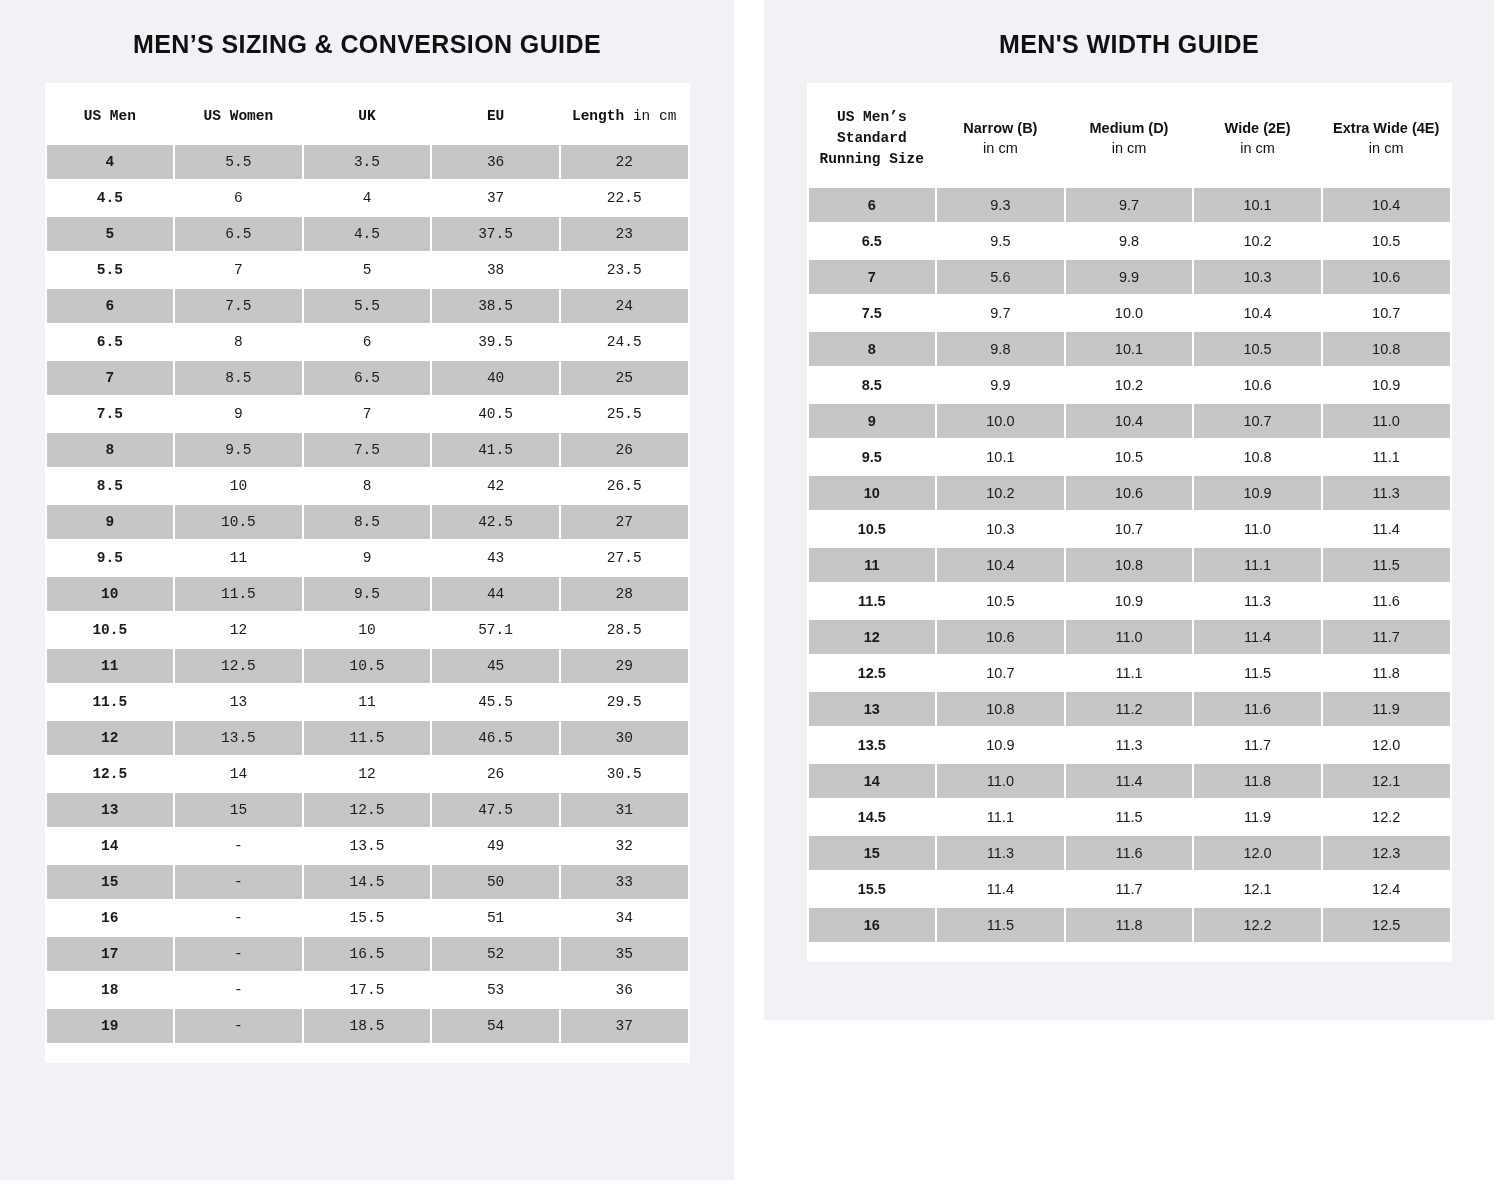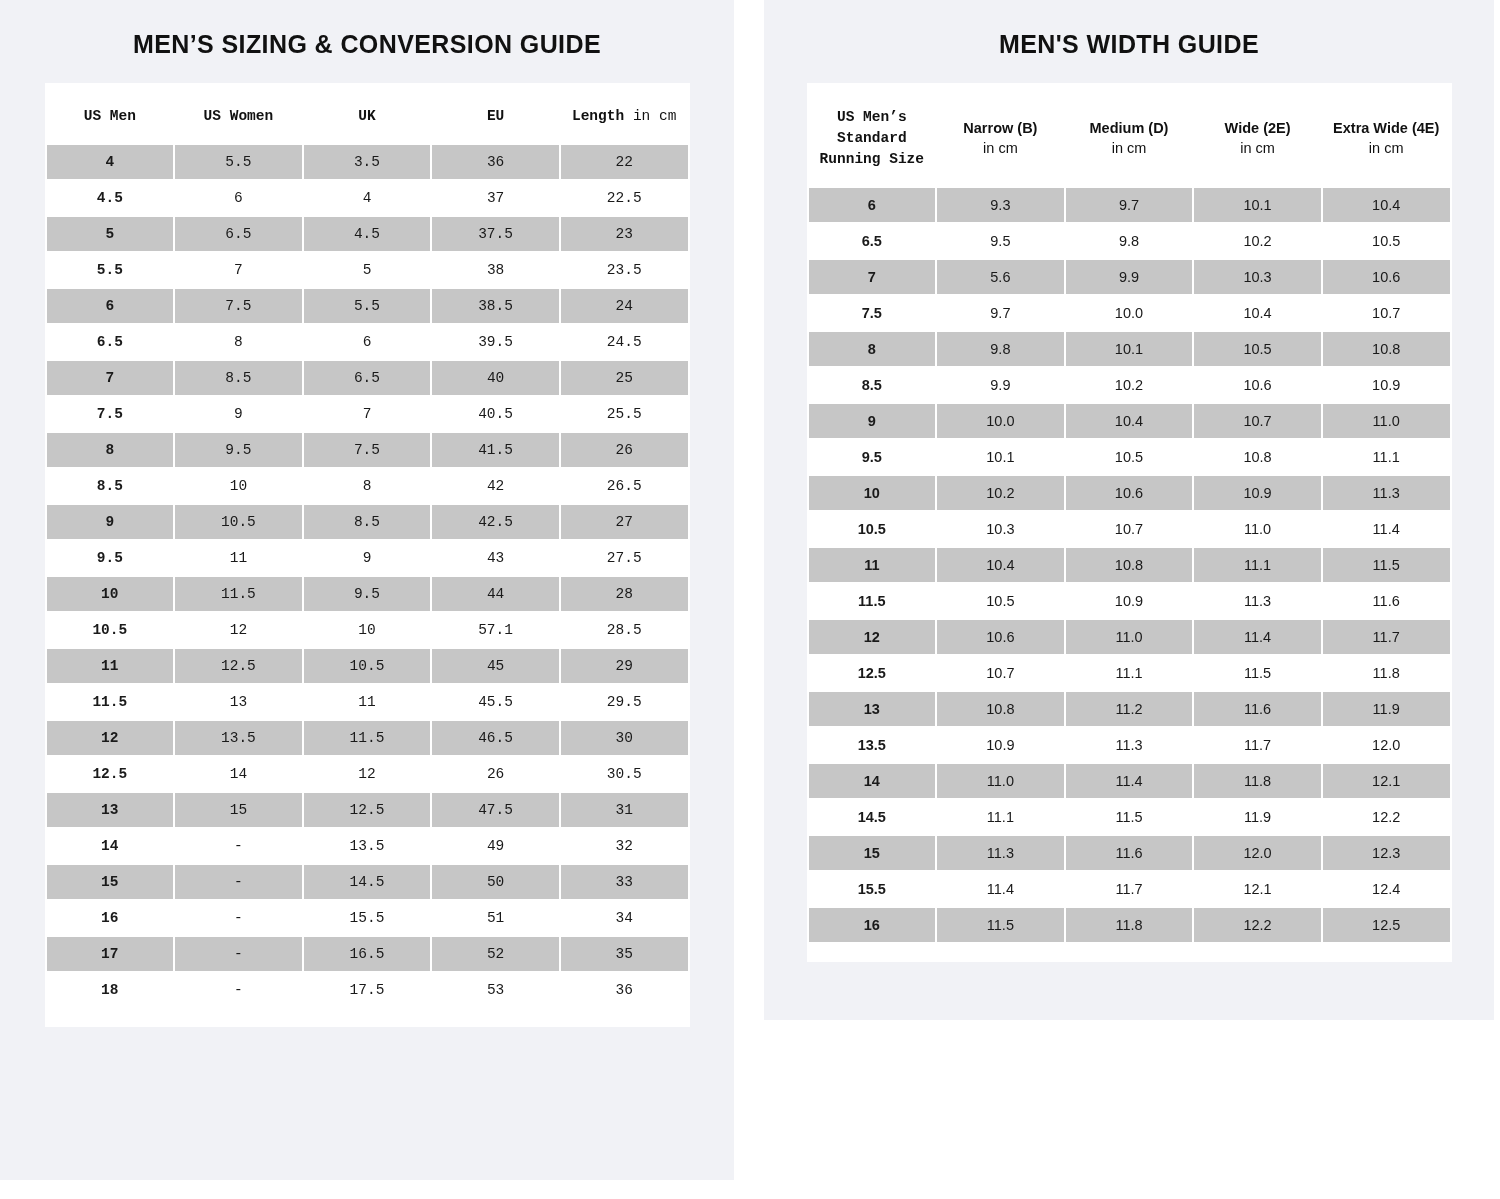--- a/index.html
+++ b/index.html
@@ -280,20 +280,27 @@
               <td>52</td>
               <td>35</td>
             </tr>
             <tr class="plain">
               <td class="firstcol">18</td>
               <td>-</td>
               <td>17.5</td>
               <td>53</td>
               <td>36</td>
             </tr>
+            <tr class="shaded">
+              <td class="firstcol">19</td>
+              <td>-</td>
+              <td>18.5</td>
+              <td>54</td>
+              <td>37</td>
+            </tr>
           </tbody>
       </table>
     </div>
   </div>
 
   <div class="panel panel-right">
     <div class="panel-title">MEN'S WIDTH GUIDE</div>
     <div class="table-wrap right">
       <table class="right-table">
         <thead>

